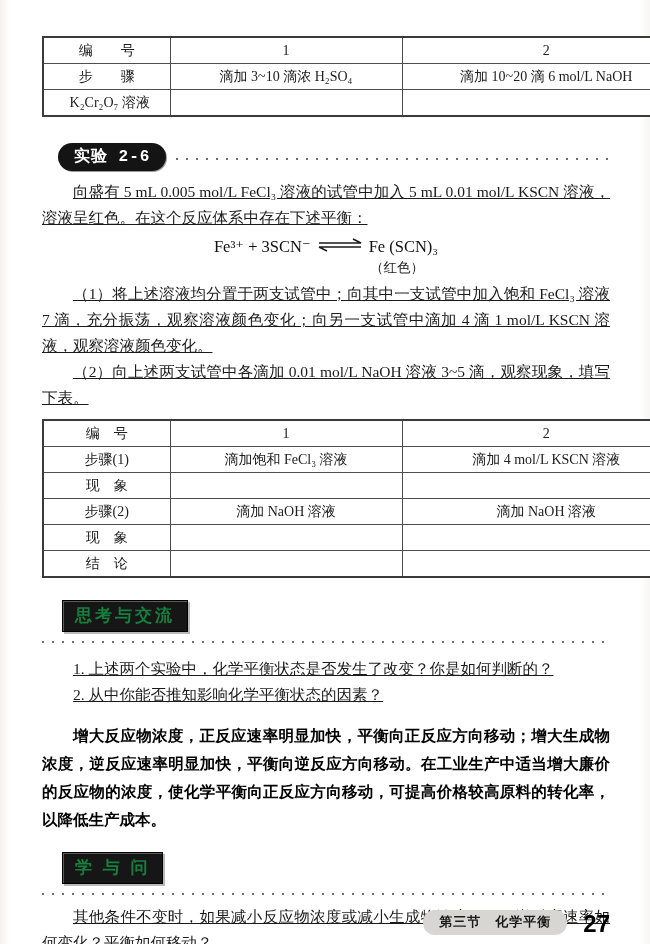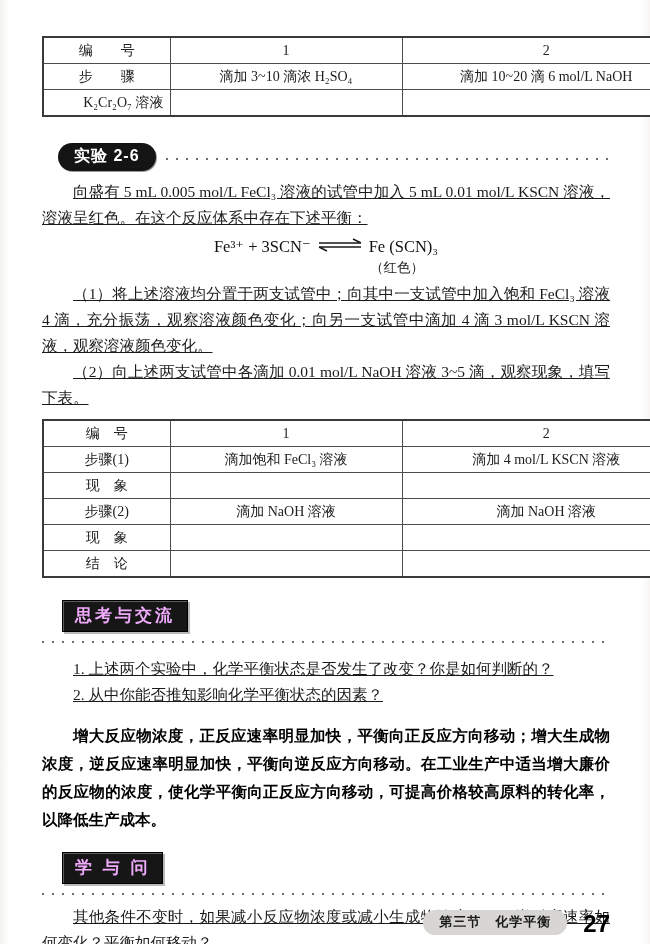--- a/index.html
+++ b/index.html
@@ -30,43 +30,43 @@
     border: 1px solid #4d4d4d;
     font-size: 14px;
     text-align: center;
     padding: 3px 6px;
     height: 25px;
     line-height: 19px;
     color: #202020;
     overflow: hidden;
     white-space: nowrap;
   }
-  table.tbl td.lbl-left { text-align: right; padding-left: 12px; }
+  table.tbl td.lbl-left { text-align: center; padding-left: 12px; }
   table.tbl2 td { height: 22px; }
 
   
   .exp-header { display: flex; align-items: center; margin-top: 26px; }
   .badge-pill {
     background: #141414; color: #fff;
-    font-family: Liberation Sans, sans-serif;
+    font-family: Liberation Mono, monospace;
     font-weight: bold; font-size: 16px;
     padding: 3px 16px 4px 16px;
     border-radius: 14px;
     letter-spacing: 1px;
     margin-left: 16px;
     box-shadow: 1px 1px 0 #9a9a9a;
   }
   .dots {
     flex: 1; height: 3px; margin-left: 10px; margin-top: 4px;
     background-image: repeating-linear-gradient(to right, #6f6f6f 0 2.4px, transparent 2.4px 10px);
     background-repeat: repeat-x; background-size: 10px 2.4px; background-position: 0 50%;
   }
   .badge-rect {
     display: inline-block;
-    background: #161616; color: #f0abfc;
+    background: #161616; color: #15803d;
     font-family: "Liberation Sans", "DejaVu Sans", sans-serif;
     font-weight: bold; font-size: 17px;
     padding: 3px 12px 4px 12px;
     letter-spacing: 3px;
     margin-left: 20px;
     border: 1px solid #000;
     box-shadow: 2px 2px 0 #b9b9b9, inset 1px 1px 0 #5c5c5c;
   }
   .dotline {
     height: 3px; margin-top: 9px;
@@ -161,21 +161,21 @@
     <span class="harpoon-icon">
       <svg width="46" height="14" viewBox="0 0 46 14">
         <path d="M2 5 H44 M44 5 L36 1" stroke="#1a1a1a" stroke-width="1.5" fill="none"></path>
         <path d="M2 9 H44 M2 9 L10 13" stroke="#1a1a1a" stroke-width="1.5" fill="none"></path>
       </svg>
     </span>
     <span>Fe (SCN)₃</span>
   </div>
   <p class="eq-note">（红色）</p>
 
-  <p class="body-text mt4">（1）将上述溶液均分置于两支试管中；向其中一支试管中加入饱和 FeCl₃ 溶液 4 滴，充分振荡，观察溶液颜色变化；向另一支试管中滴加 4 滴 3 mol/L KSCN 溶液，观察溶液颜色变化。</p>
+  <p class="body-text mt4">（1）将上述溶液均分置于两支试管中；向其中一支试管中加入饱和 FeCl₃ 溶液 7 滴，充分振荡，观察溶液颜色变化；向另一支试管中滴加 4 滴 1 mol/L KSCN 溶液，观察溶液颜色变化。</p>
   <p class="body-text">（2）向上述两支试管中各滴加 0.01 mol/L NaOH 溶液 3~5 滴，观察现象，填写下表。</p>
 
   <div class="tbl-wrap-2">
     <table class="tbl tbl2">
       <colgroup>
           <col style="width:127px">
           <col style="width:232px">
           <col>
         </colgroup>
       <tbody>

